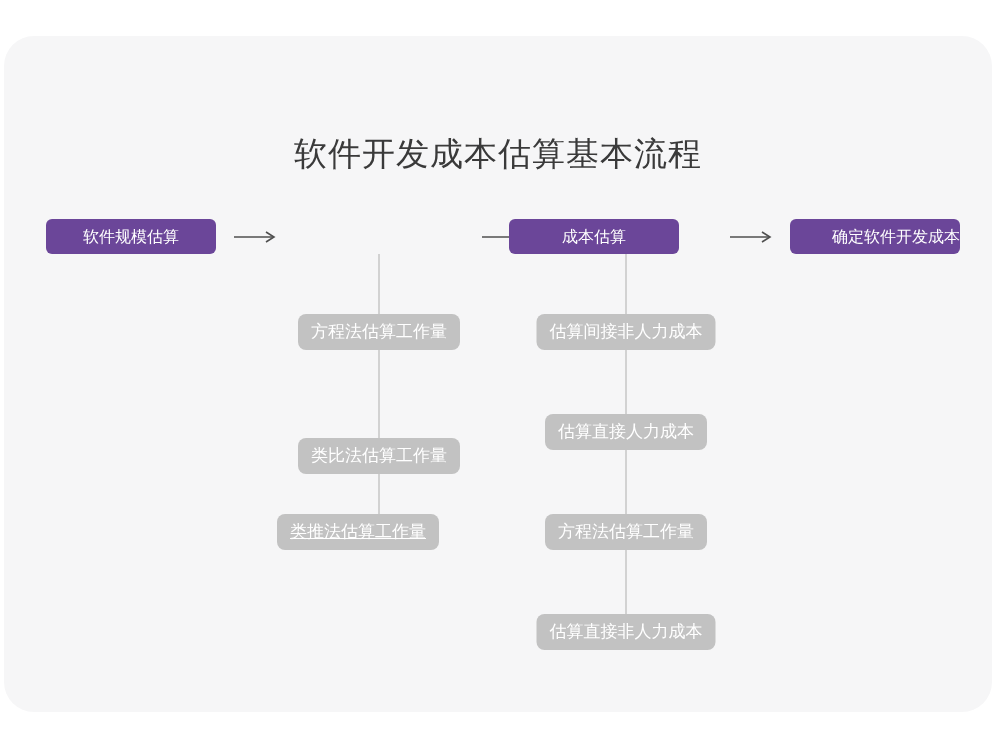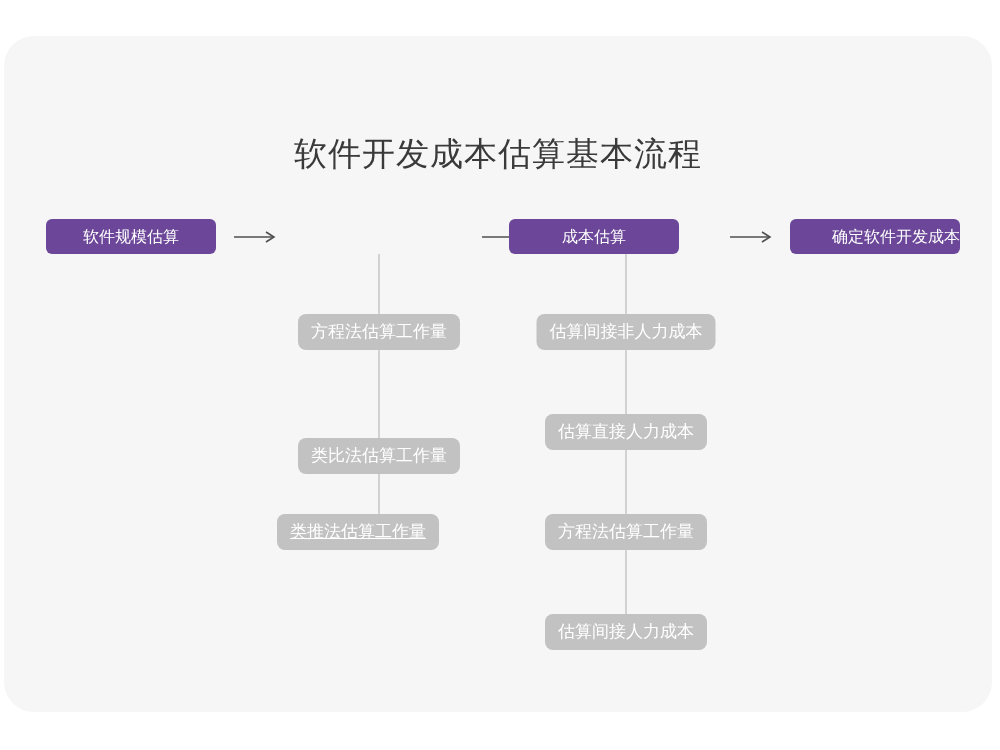--- a/index.html
+++ b/index.html
@@ -113,15 +113,15 @@
 
   <div class="pbox" style="left:871px; top:183px;padding-left:42px;">确定软件开发成本</div>
 
   <div class="gbox" style="left:375px; top:278px;">方程法估算工作量</div>
   <div class="gbox" style="left:375px; top:378px;margin-top:24px;">类比法估算工作量</div>
   <div class="gbox" style="left:354px; top:478px;text-decoration:underline;">类推法估算工作量</div>
 
   <div class="gbox" style="left:622px; top:378px;">估算直接人力成本</div>
   <div class="gbox" style="left:622px; top:278px;">估算间接非人力成本</div>
   <div class="gbox" style="left:622px; top:478px;">方程法估算工作量</div>
-  <div class="gbox" style="left:622px; top:578px;">估算间接人力成本</div>
+  <div class="gbox" style="left:622px; top:578px;">估算直接非人力成本</div>
 
 </div>
 
 </body></html>

